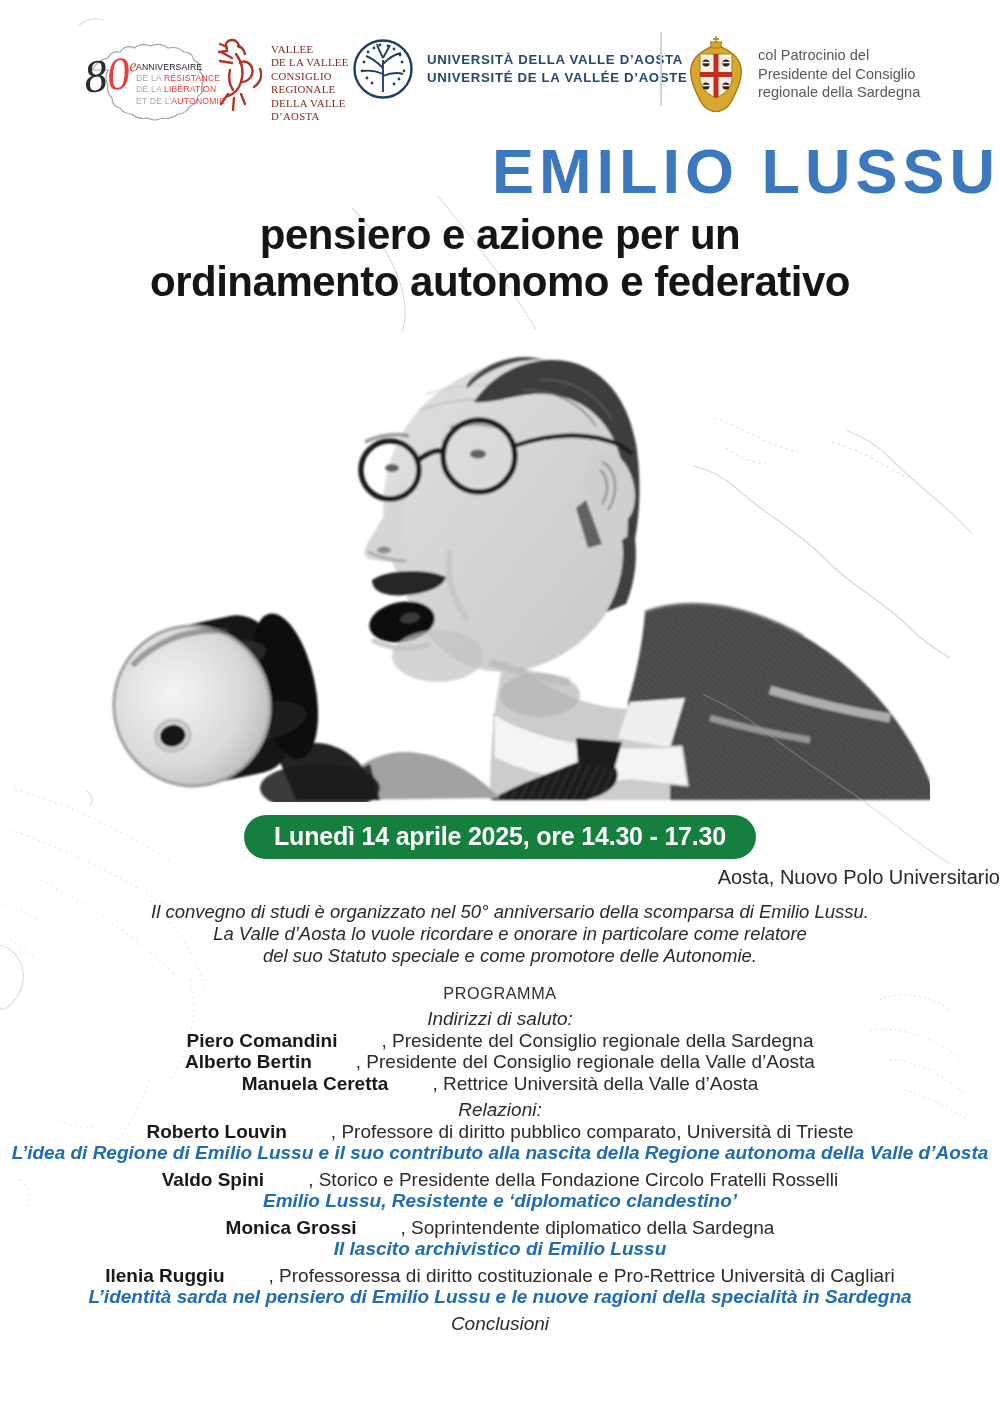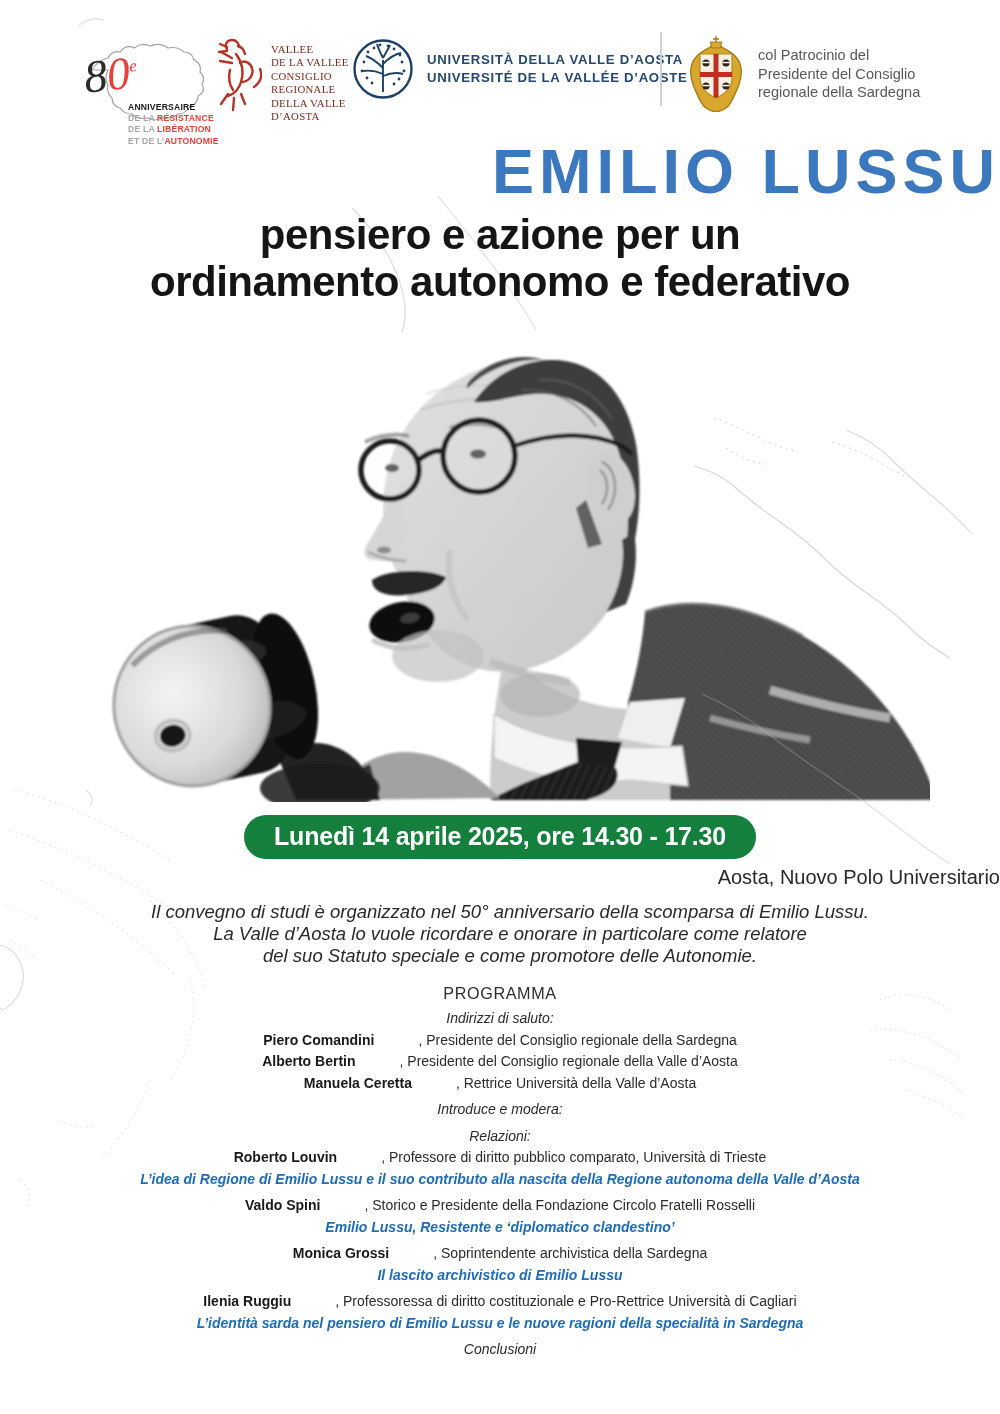--- a/index.html
+++ b/index.html
@@ -11,21 +11,21 @@
   
   .sketch{position:absolute;left:0;top:0;width:1000px;height:1414px;z-index:2;pointer-events:none;}
   
   .hdr{position:absolute;left:0;top:0;width:100%;height:130px;z-index:3;}
   .logo80{position:absolute;left:76px;top:34px;width:132px;height:88px;}
   .logo80 svg{position:absolute;left:0;top:0;}
   .logo80 .num{position:absolute;left:8px;top:18px;font-family:"Liberation Serif",serif;font-style:italic;font-size:46px;line-height:1;transform:rotate(-6deg);}
   .logo80 .num .d1{color:#2b2b2b;}
   .logo80 .num .d2{color:#e8413c;}
   .logo80 .num sup{color:#e8413c;font-size:17px;}
-  .logo80 .lines{position:absolute;left:52px;top:28px;font-size:8.6px;font-weight:bold;line-height:1.3;letter-spacing:.2px;white-space:nowrap;margin-top:40px;}
+  .logo80 .lines{position:absolute;left:60px;top:28px;font-size:8.6px;font-weight:normal;line-height:1.3;letter-spacing:.2px;white-space:nowrap;}
   .logo80 .lines .w1{color:#1a1a1a;}
   .logo80 .lines .pre{color:#a7a7a7;}
   .logo80 .lines .red{color:#e8413c;}
   .conseil{position:absolute;left:208px;top:36px;display:flex;gap:9px;}
   .conseil .txt{font-family:"Liberation Serif",serif;font-size:10.8px;line-height:1.24;color:#7c2a1e;letter-spacing:.3px;padding-top:7px;white-space:nowrap;}
   .univ{position:absolute;left:352px;top:38px;display:flex;gap:13px;align-items:center;}
   .univ .txt{font-size:13.2px;font-weight:bold;letter-spacing:.7px;line-height:1.38;color:#24486e;white-space:nowrap;}
   .hdr-divider{position:absolute;left:660px;top:32px;width:1.5px;height:74px;background:#ccd4da;}
   .patron{position:absolute;left:688px;top:36px;display:flex;gap:14px;align-items:center;}
   .patron .txt{font-size:14.6px;color:#58595b;line-height:1.3;white-space:nowrap;}
@@ -36,21 +36,21 @@
   
   .photo{position:absolute;left:70px;top:350px;width:860px;height:452px;margin:0;z-index:1;}
   
   .banner-wrap{position:absolute;left:0;top:815px;width:100%;text-align:center;z-index:3;}
   .pill{display:inline-block;background:#15803d;color:#fff;font-weight:bold;font-size:25px;letter-spacing:-.2px;padding:7px 30px 8px;border-radius:27px;}
   .venue{position:absolute;left:0;top:866px;width:100%;text-align:right;font-size:20px;color:#2a2927;z-index:3;}
   .intro{position:absolute;left:10px;top:901px;width:100%;text-align:center;font-style:italic;font-size:18.5px;line-height:22px;color:#2b2a28;z-index:3;}
   .intro p{margin:0;}
   .programma{position:absolute;left:0;top:984px;width:100%;text-align:center;font-size:16.2px;letter-spacing:.6px;color:#2f2e2c;z-index:3;}
   
-  .program{position:absolute;left:0;top:1008px;width:100%;text-align:center;font-size:14px;line-height:21.5px;z-index:3;}
+  .program{position:absolute;left:0;top:1008px;width:100%;text-align:center;font-size:19px;line-height:21.5px;z-index:3;}
   .program p{margin:0;}
   .pgroup{margin:0 0 5px 0;}
   .plabel{font-style:italic;color:#2c2b29;}
   .pname{font-weight:bold;color:#191918;}
   .prole{color:#2c2b29;margin-left:44px;}
   .ptalk{font-weight:bold;font-style:italic;color:#1e6cb8;}
   .pclosing{font-style:italic;color:#2c2b29;margin-top:9px;}
 </style>
 </head>
 <body>
@@ -321,36 +321,35 @@
   <div class="program">
 
     <div class="pgroup">
       <p class="plabel">Indirizzi di saluto:</p>
       <p class="pline"><span class="pname">Piero Comandini</span><span class="prole">, Presidente del Consiglio regionale della Sardegna</span></p>
       <p class="pline"><span class="pname">Alberto Bertin</span><span class="prole">, Presidente del Consiglio regionale della Valle d’Aosta</span></p>
       <p class="pline"><span class="pname">Manuela Ceretta</span><span class="prole">, Rettrice Università della Valle d’Aosta</span></p>
     </div>
 
     <div class="pgroup">
-      <p class="plabel">Introduce e modera:</p>
     </div>
 
     <div class="pgroup">
       <p class="plabel">Relazioni:</p>
       <p class="pline"><span class="pname">Roberto Louvin</span><span class="prole">, Professore di diritto pubblico comparato, Università di Trieste</span></p>
       <p class="ptalk">L’idea di Regione di Emilio Lussu e il suo contributo alla nascita della Regione autonoma della Valle d’Aosta</p>
     </div>
 
     <div class="pgroup">
       <p class="pline"><span class="pname">Valdo Spini</span><span class="prole">, Storico e Presidente della Fondazione Circolo Fratelli Rosselli</span></p>
       <p class="ptalk">Emilio Lussu, Resistente e ‘diplomatico clandestino’</p>
     </div>
 
     <div class="pgroup">
-      <p class="pline"><span class="pname">Monica Grossi</span><span class="prole">, Soprintendente archivistica della Sardegna</span></p>
+      <p class="pline"><span class="pname">Monica Grossi</span><span class="prole">, Soprintendente diplomatico della Sardegna</span></p>
       <p class="ptalk">Il lascito archivistico di Emilio Lussu</p>
     </div>
 
     <div class="pgroup">
       <p class="pline"><span class="pname">Ilenia Ruggiu</span><span class="prole">, Professoressa di diritto costituzionale e Pro-Rettrice Università di Cagliari</span></p>
       <p class="ptalk">L’identità sarda nel pensiero di Emilio Lussu e le nuove ragioni della specialità in Sardegna</p>
     </div>
 
     <p class="pclosing">Conclusioni</p>
   </div>

